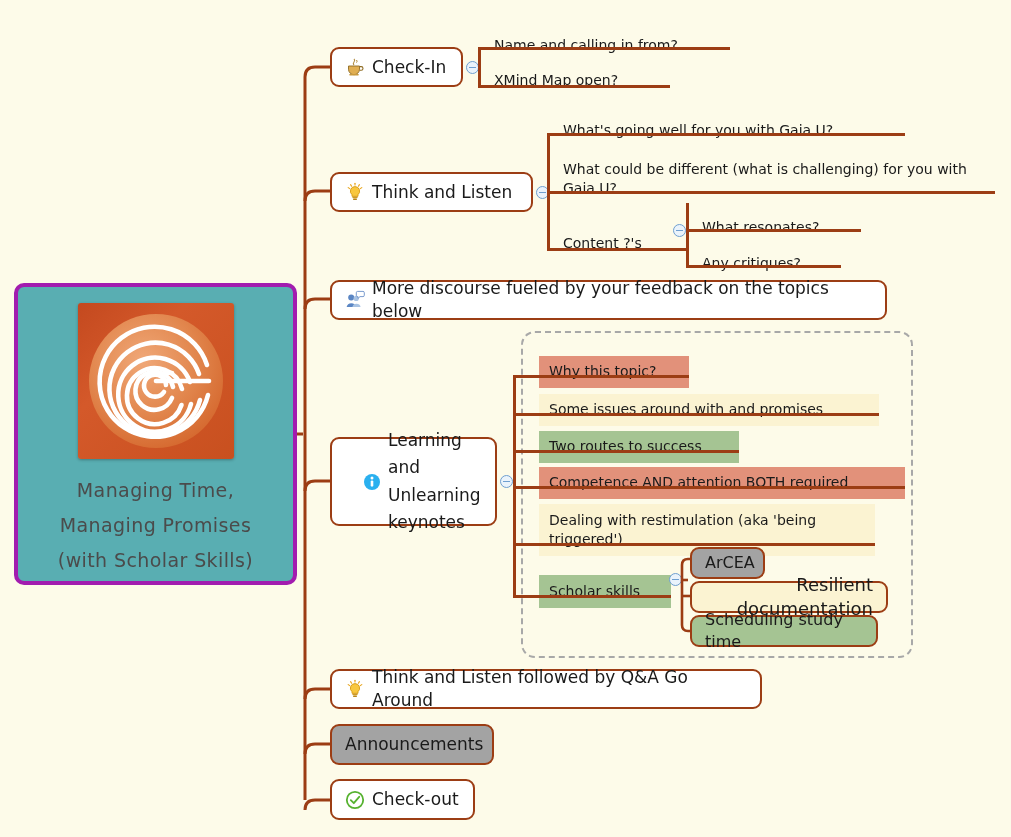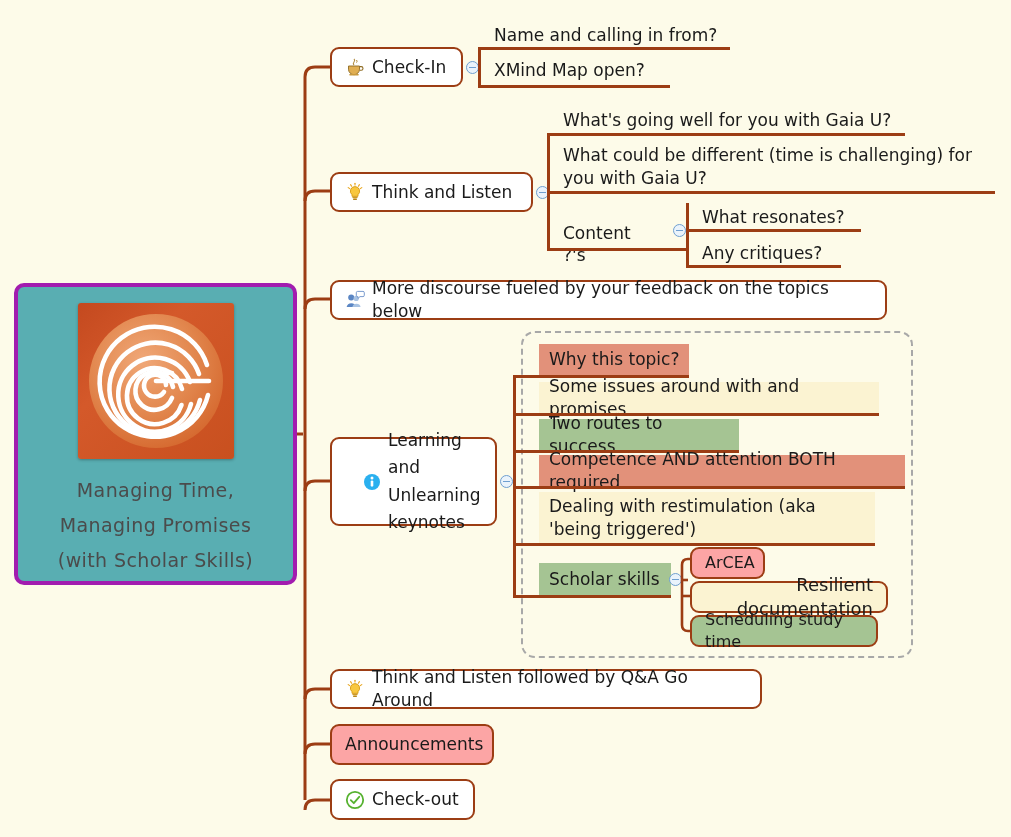--- a/index.html
+++ b/index.html
@@ -47,33 +47,33 @@
     border:2px solid #9c3d14;
     border-radius:9px;
     background:#ffffff;
     display:flex;align-items:center;
     padding:0 13px;
     font-size:17px;
     color:#1a1a1a;
     line-height:1.35;
   }
   .node .ico{flex:0 0 auto;margin-right:7px;display:inline-flex;align-items:center;}
-  .node.salmon{background:#fca5a5;}
+  .node.salmon{background:#a3a3a3;}
   .node.cream{background:#fbf3d2;}
   .node.green{background:#a5c493;}
   .node.multiline{display:flex;align-items:center;padding-left:31px;}
 
   
   .leaf{
     position:absolute;
     box-sizing:border-box;
-    font-size:17px;color:#1a1a1a;
+    font-size:14px;color:#1a1a1a;
     padding:3px 6px 4px 10px;
     line-height:1.32;
-    display:flex;align-items:center;
+    display:flex;align-items:center;margin-top:12px;
   }
   .leaf.hl-salmon{background:#e2917a;}
   .leaf.hl-cream{background:#fbf3d2;}
   .leaf.hl-green{background:#a5c493;}
 
   
   .ul{position:absolute;height:3px;background:#9c3d14;}
   .vspine{position:absolute;width:3px;background:#9c3d14;}
 
   
@@ -196,21 +196,21 @@
   <div class="toggle" style="left:536px;top:186px;"></div>
 
   <div class="vspine" style="left:547px;top:133px;height:118px;"></div>
 
   <div class="leaf" style="left:553px;top:106px;width:350px;">
     <span>What's going well for you with Gaia U?</span>
   </div>
   <div class="ul" style="left:547px;top:133px;width:358px;"></div>
 
   <div class="leaf" style="left:553px;top:141px;width:438px;height:52px;line-height:1.32;">
-    <span>What could be different (time is challenging) for you with Gaia U?</span>
+    <span>What could be different (what is challenging) for you with Gaia U?</span>
   </div>
   <div class="ul" style="left:547px;top:191px;width:448px;"></div>
 
   <div class="leaf" style="left:553px;top:219px;width:110px;">
     <span>Content ?'s</span>
   </div>
   <div class="ul" style="left:547px;top:248px;width:140px;"></div>
   <div class="toggle" style="left:673px;top:224px;"></div>
 
   <div class="vspine" style="left:686px;top:203px;height:62px;"></div>

